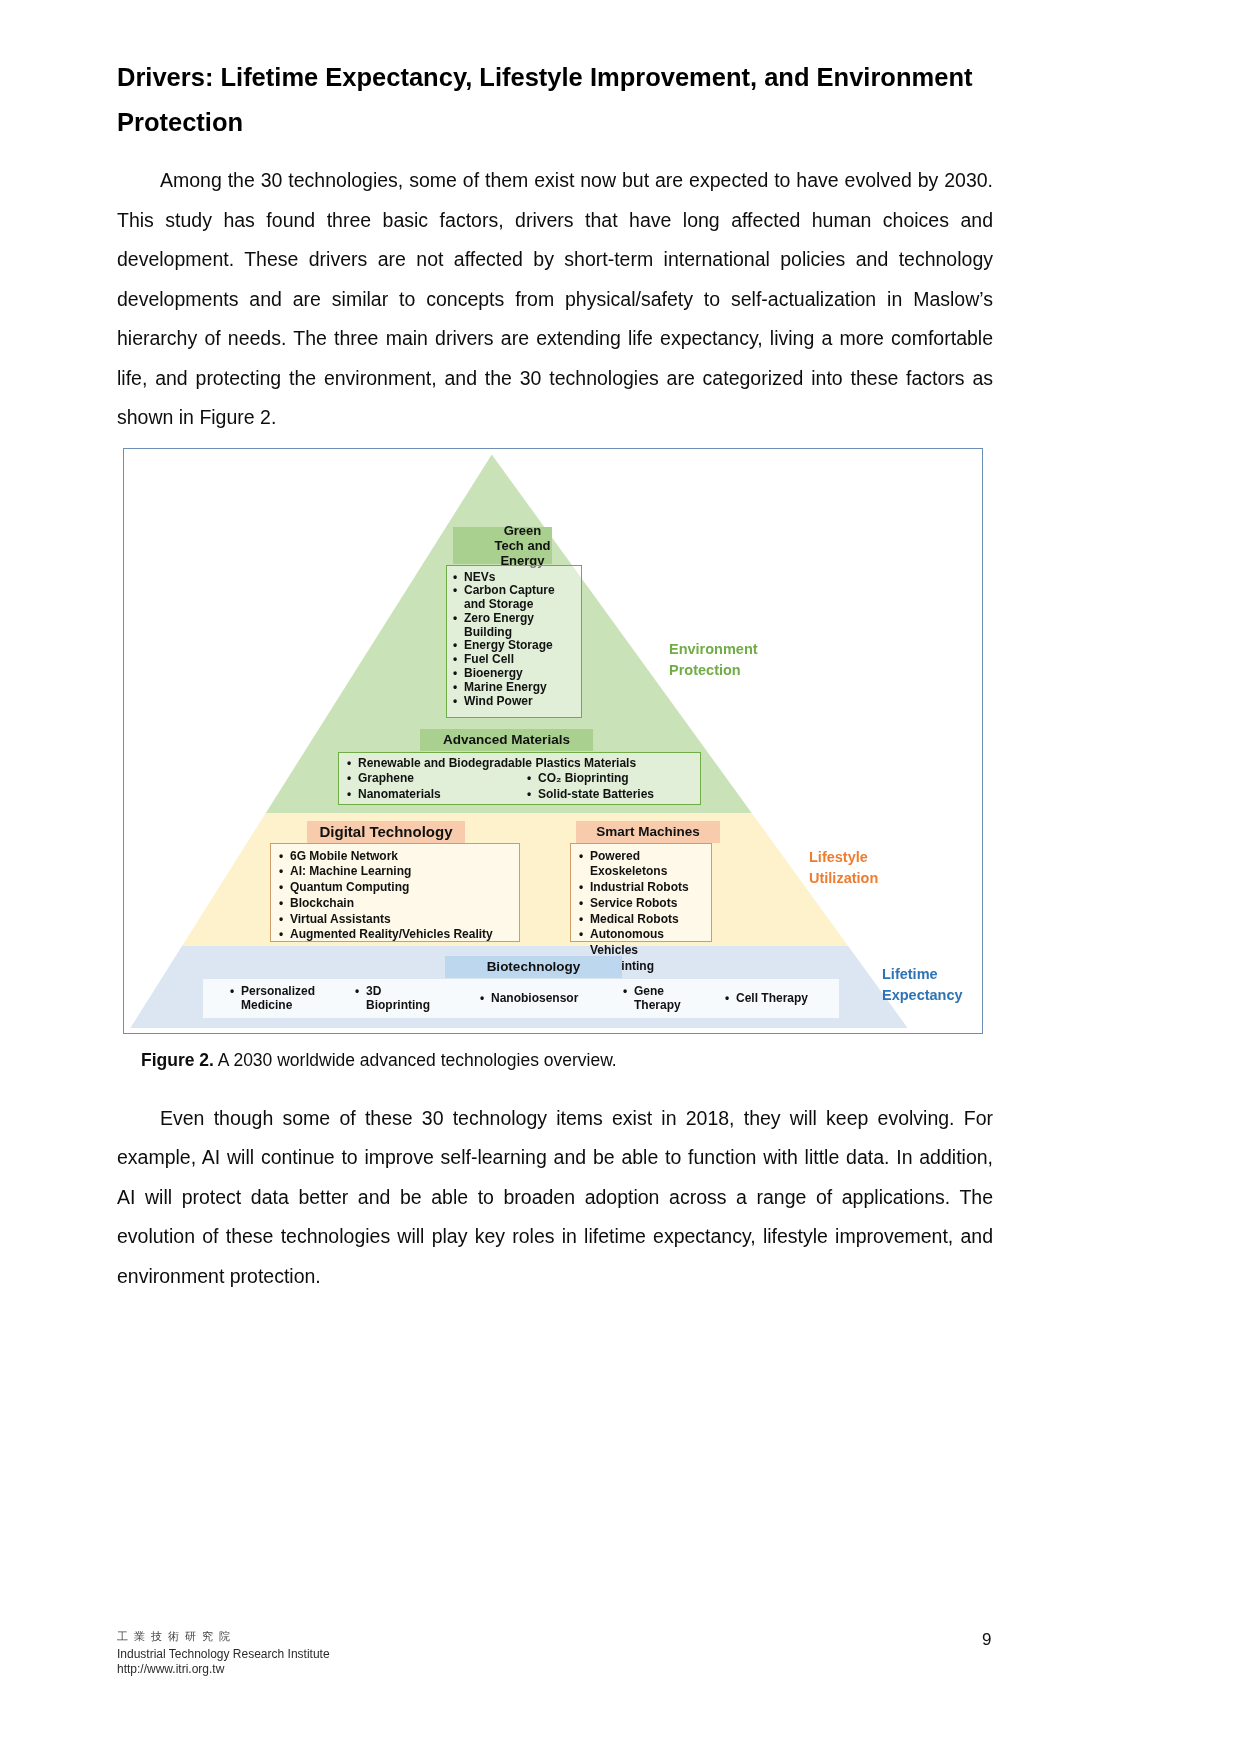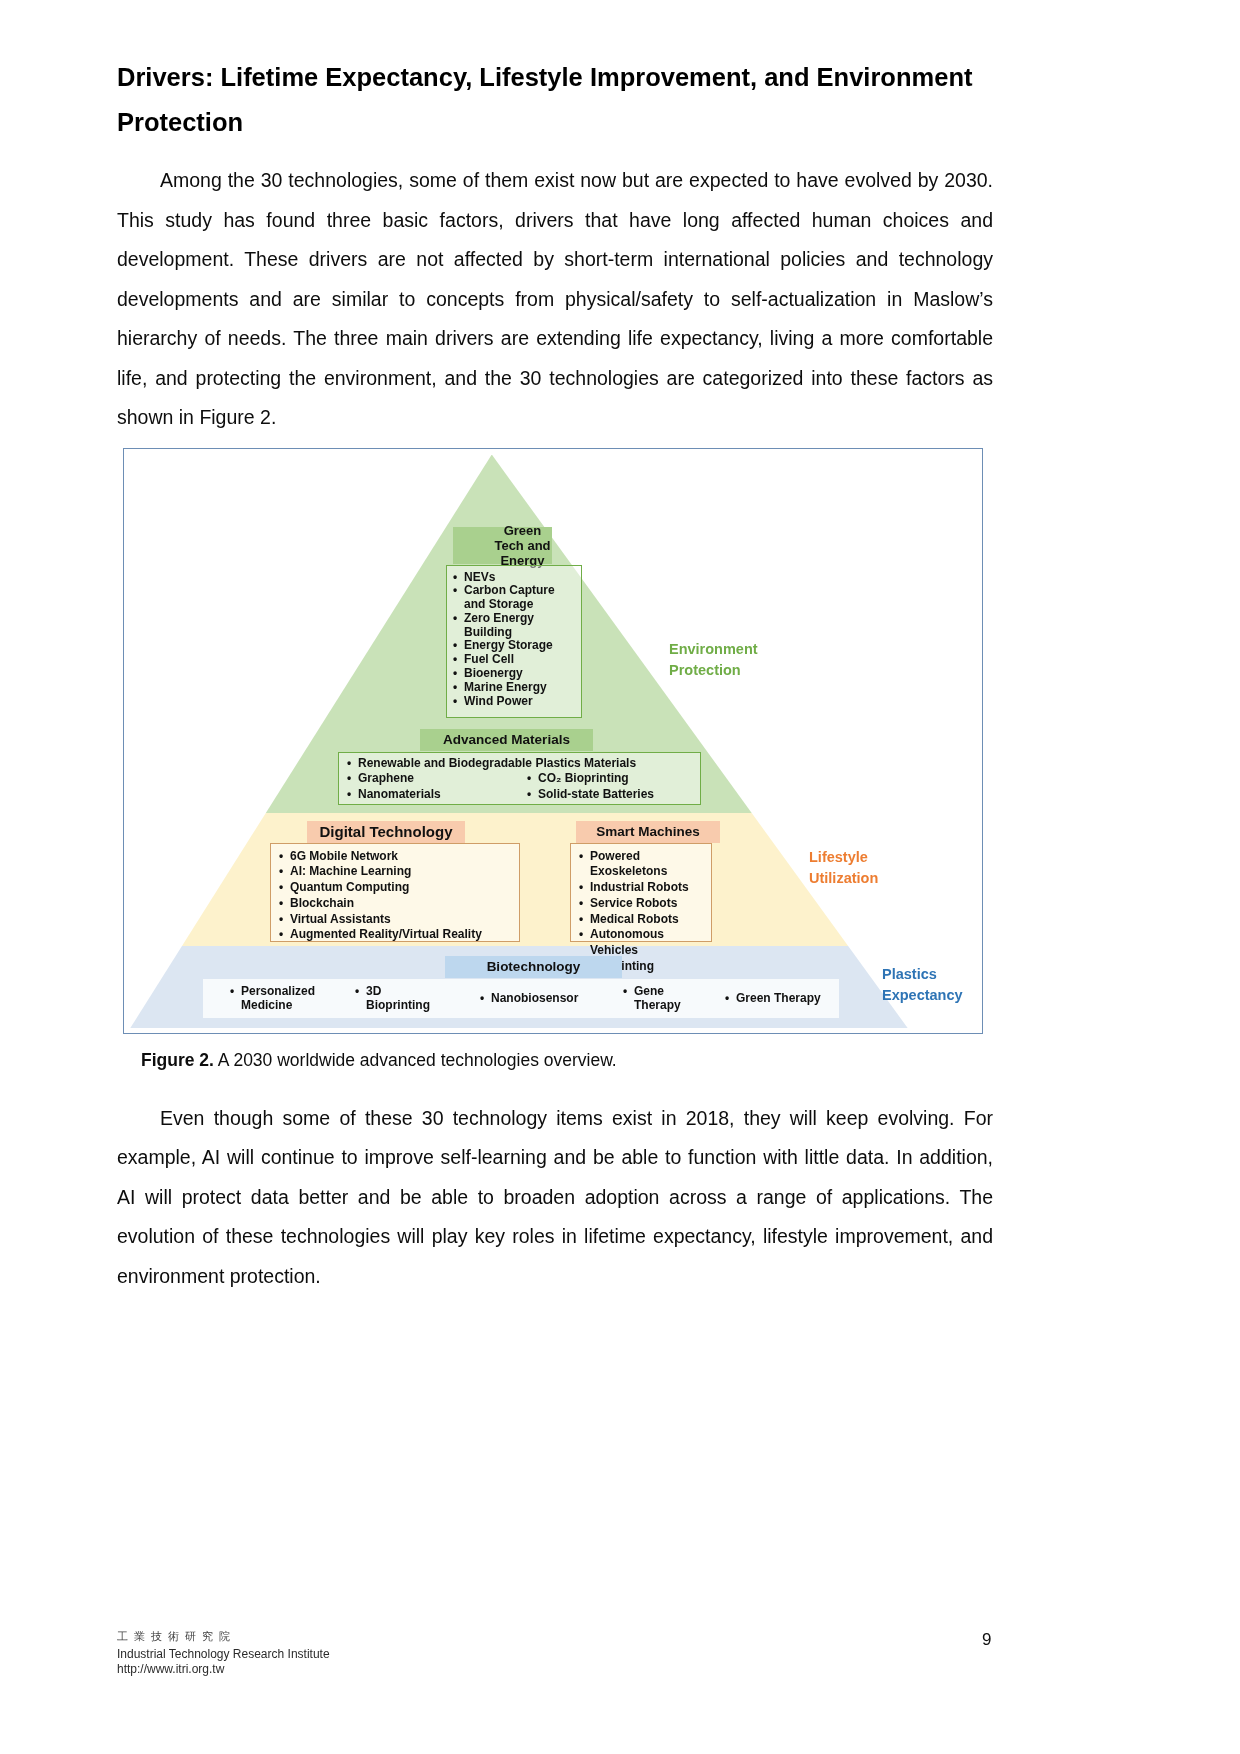--- a/index.html
+++ b/index.html
@@ -137,21 +137,21 @@
       </div>
 
       <div class="fig-abs hdr hdr-peach dt-header">Digital Technology</div>
       <div class="fig-abs dt-box">
         <ul class="blist">
           <li>6G Mobile Network</li>
           <li>AI: Machine Learning</li>
           <li>Quantum Computing</li>
           <li>Blockchain</li>
           <li>Virtual Assistants</li>
-          <li>Augmented Reality/Virtual Reality</li>
+          <li>Augmented Reality/Vehicles Reality</li>
         </ul>
       </div>
 
       <div class="fig-abs hdr hdr-peach sm-header">Smart Machines</div>
       <div class="fig-abs sm-box">
         <ul class="blist">
           <li>Powered Exoskeletons</li>
           <li>Industrial Robots</li>
           <li>Service Robots</li>
           <li>Medical Robots</li>
@@ -159,26 +159,26 @@
           <li>3D Printing</li>
         </ul>
       </div>
 
       <div class="fig-abs hdr hdr-blue bio-header">Biotechnology</div>
       <div class="fig-abs bio-strip">
         <span class="bio-item bio-i0">Personalized Medicine</span>
         <span class="bio-item bio-i1">3D Bioprinting</span>
         <span class="bio-item bio-i2">Nanobiosensor</span>
         <span class="bio-item bio-i3">Gene Therapy</span>
-        <span class="bio-item bio-i4">Green Therapy</span>
+        <span class="bio-item bio-i4">Cell Therapy</span>
       </div>
 
       <div class="side-label lbl-env">Environment Protection</div>
       <div class="side-label lbl-life">Lifestyle Utilization</div>
-      <div class="side-label lbl-lifetime">Plastics Expectancy</div>
+      <div class="side-label lbl-lifetime">Lifetime Expectancy</div>
     </div>
 
     <p class="caption">
       <span class="cap-label">Figure 2.</span><span> A 2030 worldwide advanced technologies overview.</span>
     </p>
 
     <p class="body-para">Even though some of these 30 technology items exist in 2018, they will keep evolving. For example, AI will continue to improve self-learning and be able to function with little data. In addition, AI will protect data better and be able to broaden adoption across a range of applications. The evolution of these technologies will play key roles in lifetime expectancy, lifestyle improvement, and environment protection.</p>
 
   </div>
 

